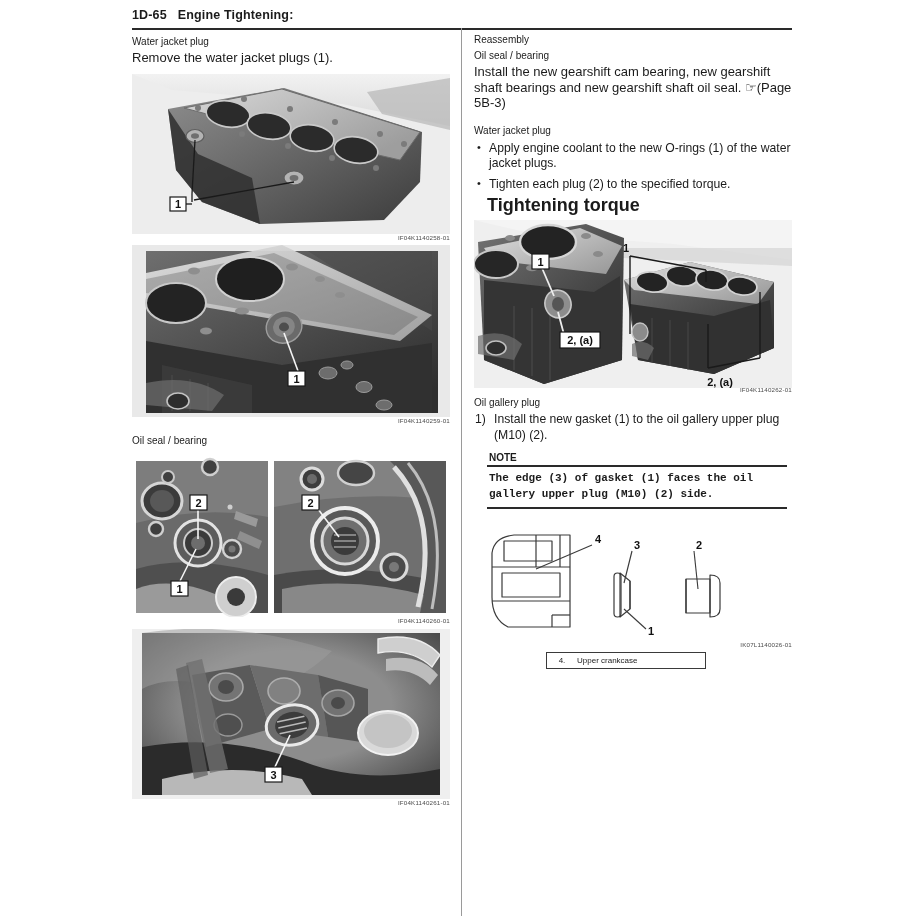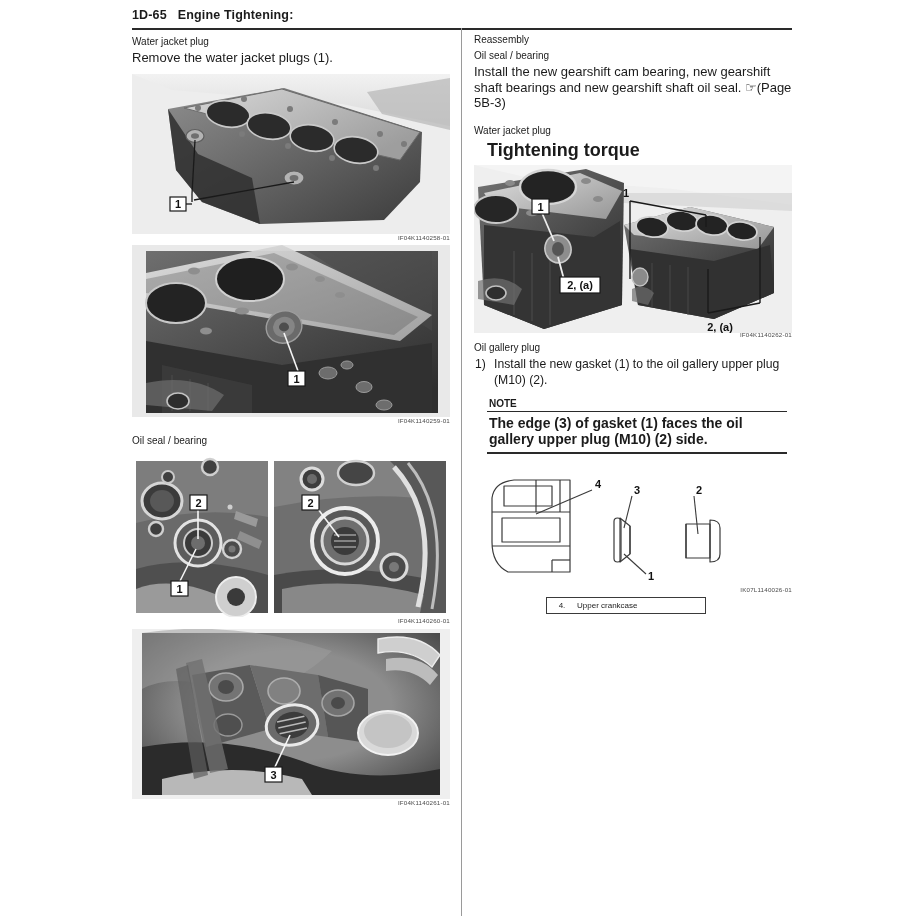--- a/index.html
+++ b/index.html
@@ -31,21 +31,21 @@
   .torque{margin-top:5px;margin-left:13px;font-size:18px;font-weight:bold;line-height:15.6px;}
 
   ol.num{list-style:none;margin:2px 0 0 0;padding:0;}
   ol.num li{position:relative;padding-left:20px;font-size:12.2px;line-height:15.6px;}
   ol.num li .n{position:absolute;left:1px;top:0;}
 
   
   .note{margin:9px 0 0 13px;width:300px;}
   .note .nt-title{font-size:10px;font-weight:bold;padding:0 0 2px 2px;}
   .note .rule{height:1.6px;background:#2a2a2a;}
-  .note .nt-body{font-size:14px;font-weight:bold;line-height:15.6px;padding:4px 2px 5px 2px;}
+  .note .nt-body{font-size:11px;font-weight:bold;line-height:15.6px;padding:4px 2px 5px 2px;font-family:Liberation Mono, monospace;}
   .note .rule2{height:1.6px;background:#2a2a2a;}
 
   
   .figcode{font-size:6.2px;color:#4b4b4b;letter-spacing:.2px;text-align:right;font-family:"Liberation Sans",sans-serif;}
 
   .fig{position:relative;}
   .photo{display:block;}
 
   
   .parttable{border:1px solid #3a3a3a;width:158px;height:15px;display:flex;align-items:center;font-size:8px;}
@@ -321,20 +321,24 @@
   </div>
 
   <div class="col-right">
 
     <h3 class="sec">Reassembly</h3>
     <h3 class="sec">Oil seal / bearing</h3>
     <p class="body">Install the new gearshift cam bearing, new gearshift shaft bearings and new gearshift shaft oil seal. ☞(Page 5B-3)</p>
 
     <div class="gap12"></div>
     <h3 class="sec">Water jacket plug</h3>
+    <ul class="bul">
+      <li>Apply engine coolant to the new O-rings (1) of the water jacket plugs.</li>
+      <li>Tighten each plug (2) to the specified torque.</li>
+    </ul>
     <div class="torque">
       <div>Tightening torque</div>
     </div>
 
     <div class="fig" style="margin-top:7px;">
       <svg class="photo" width="318" height="168" viewBox="0 0 318 168">
         <defs>
           <linearGradient id="mtl5" x1="0" y1="0" x2="0.7" y2="1">
             <stop offset="0" stop-color="#747474"></stop>
               <stop offset="1" stop-color="#2c2c2c"></stop>

